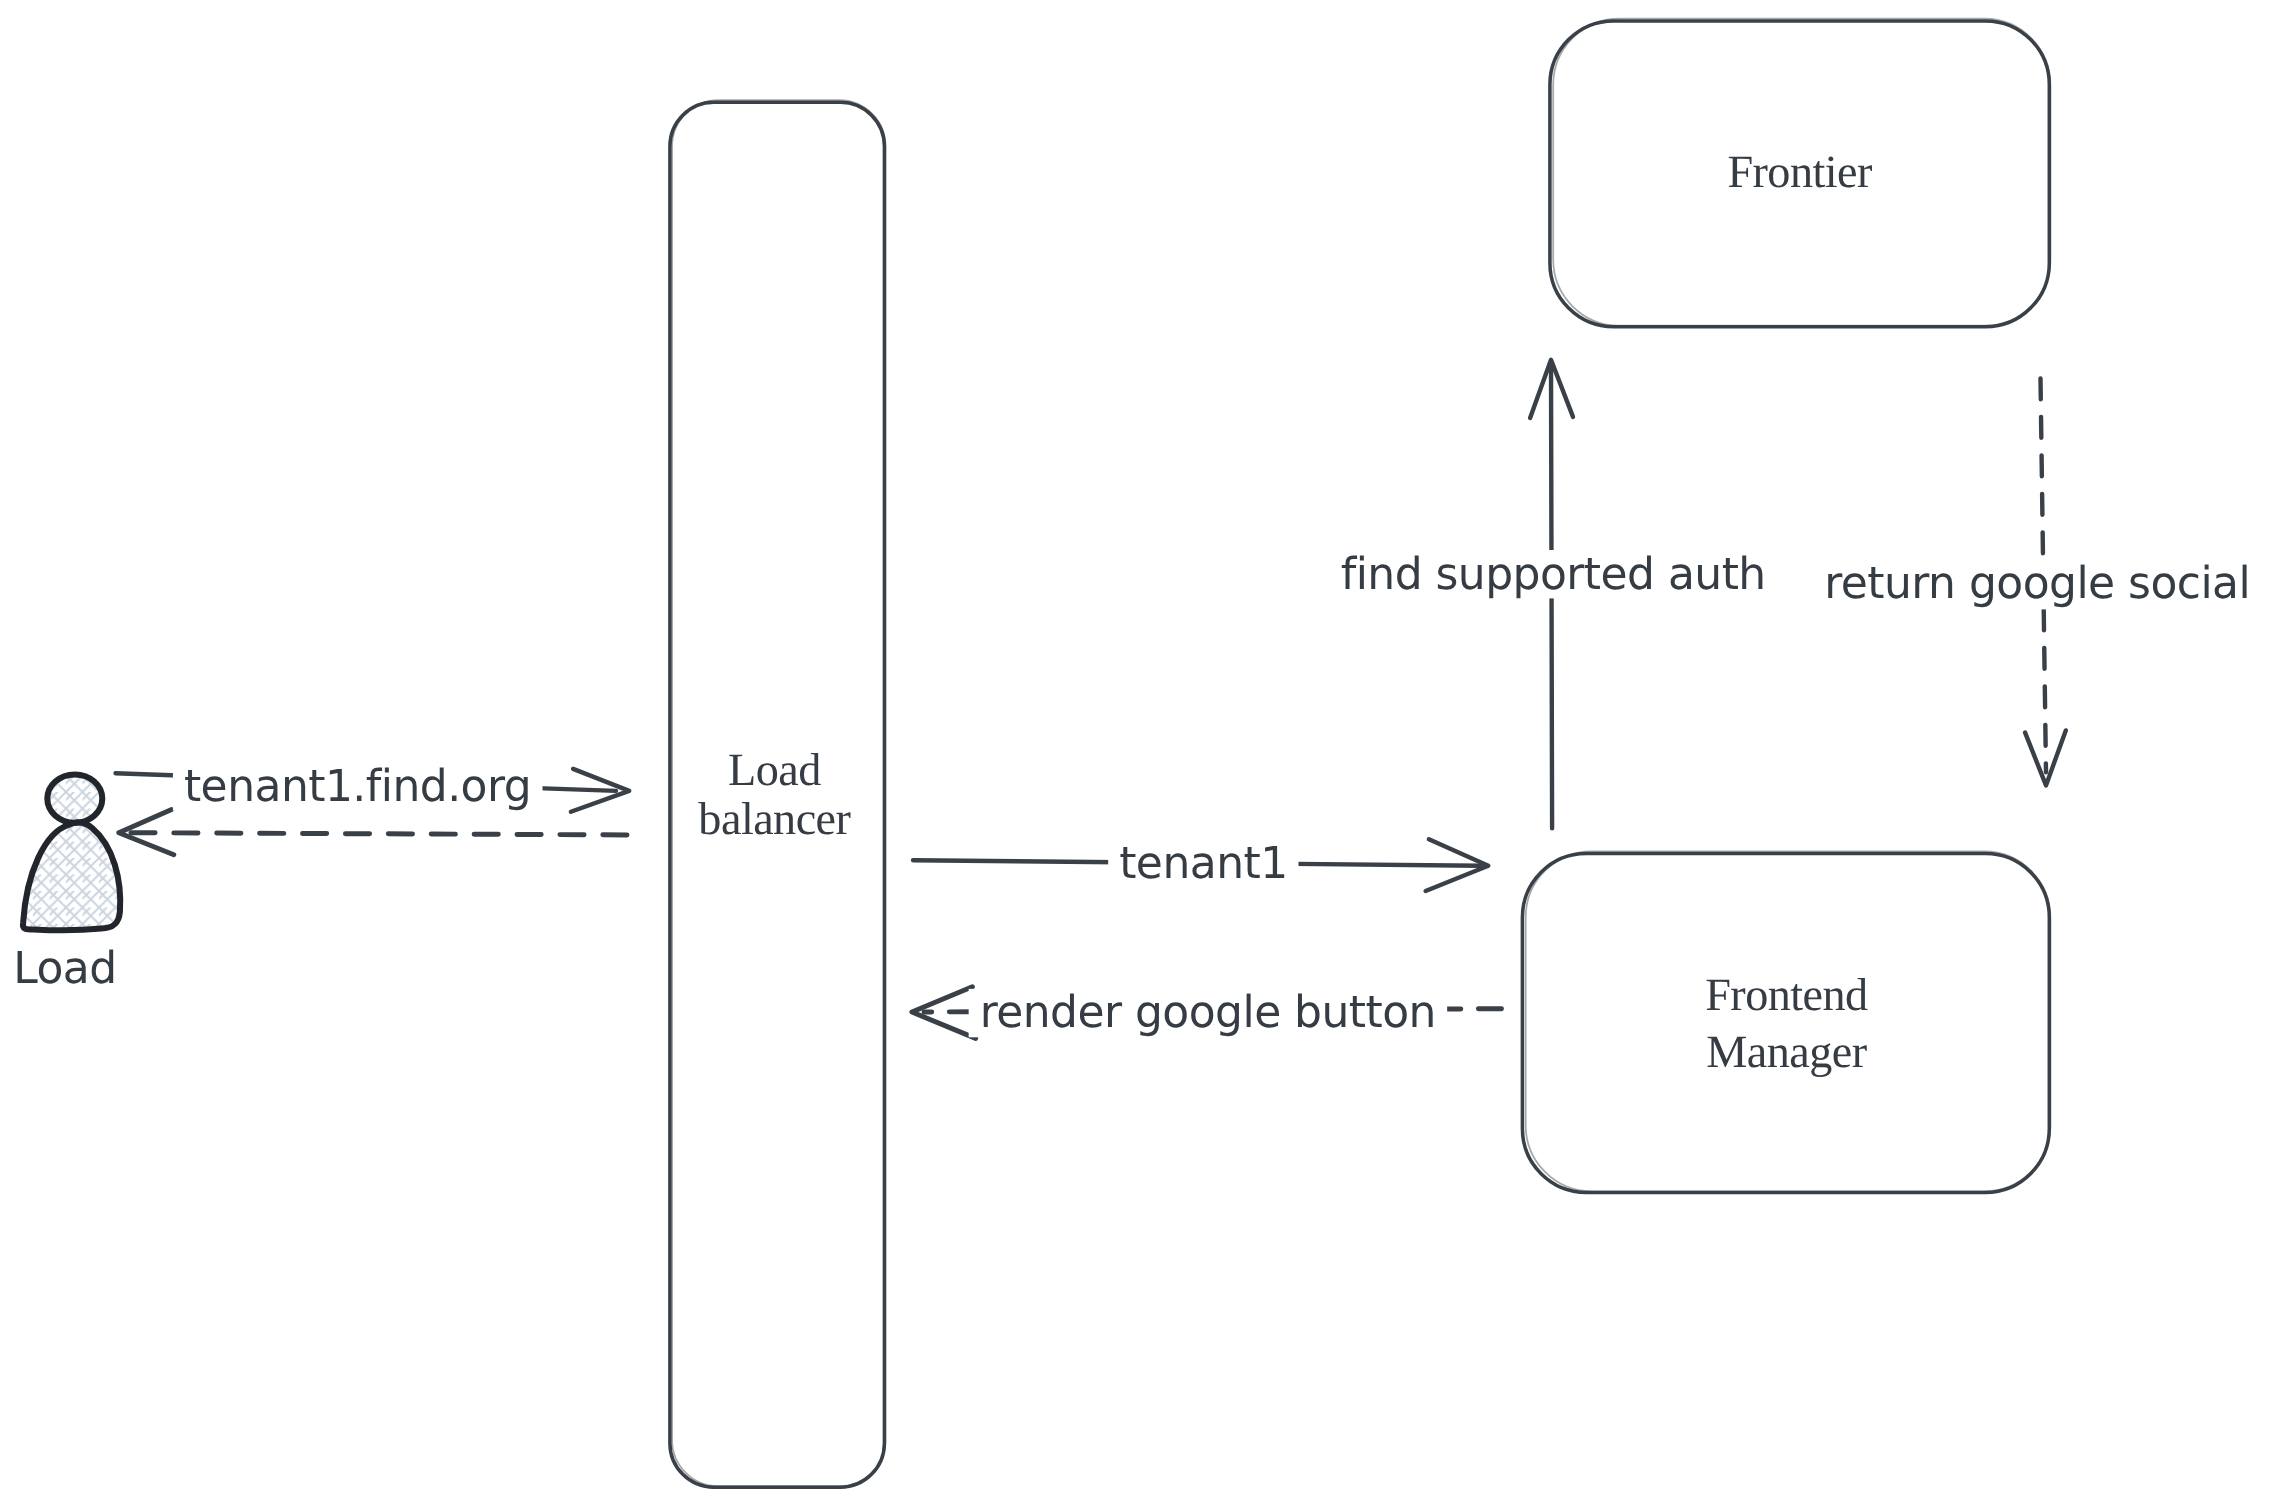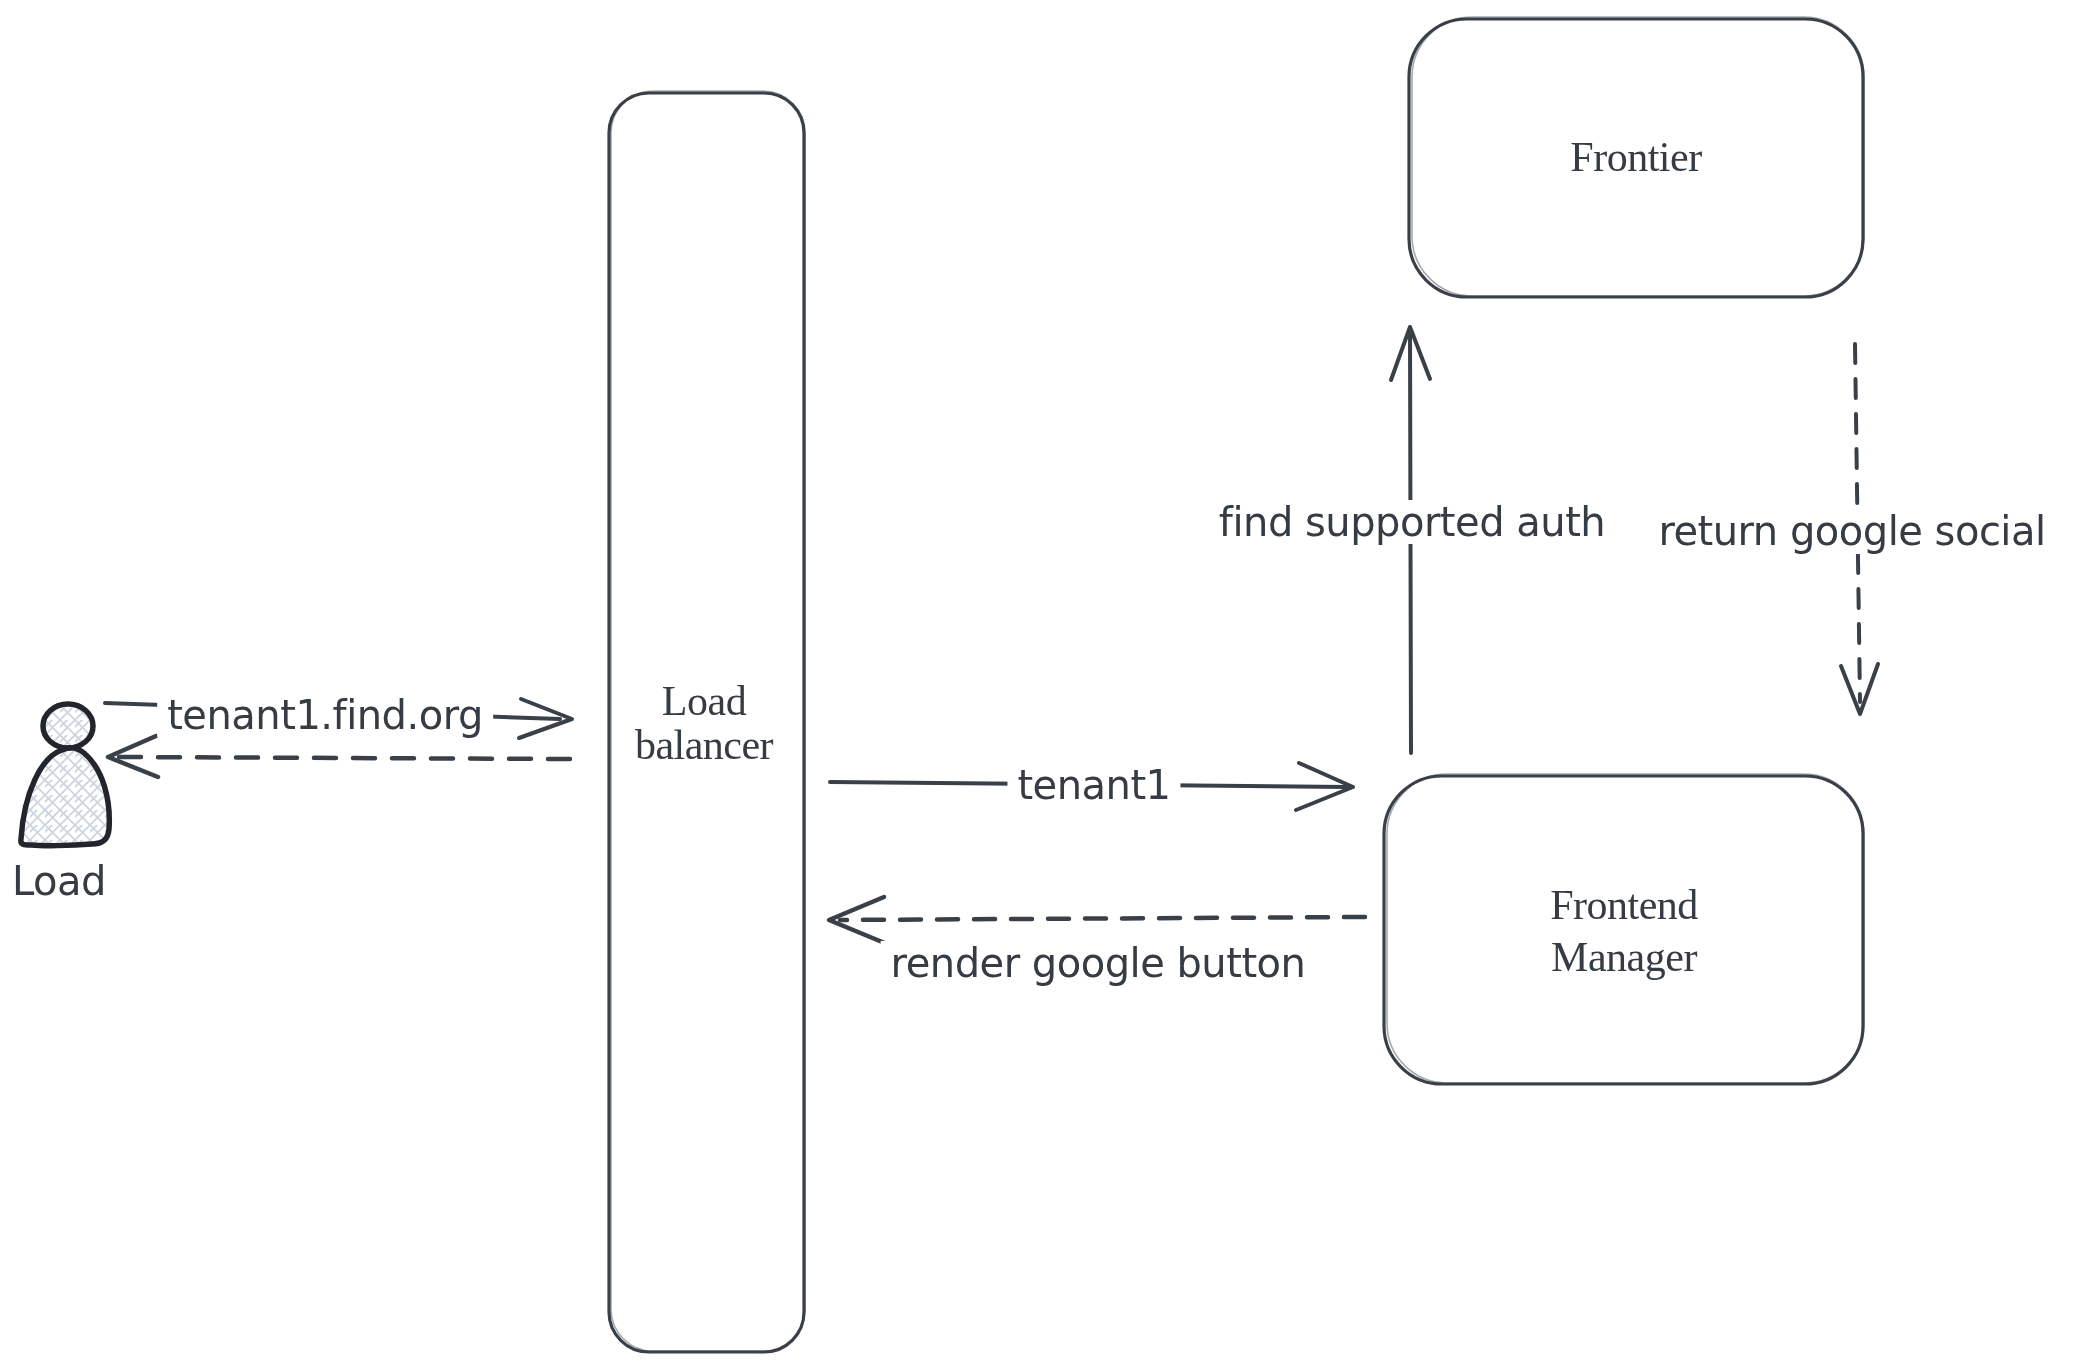--- a/index.html
+++ b/index.html
@@ -92,21 +92,21 @@
     <g stroke="#3a4048" stroke-width="4" fill="none" stroke-linecap="round" stroke-linejoin="round">
       <path d="M 1855 344 L 1860 702" stroke-dasharray="19 16"></path>
       <path d="M 1841 666 L 1860 714 L 1878 664"></path>
     </g>
   </svg>
 
   <div class="lbl onArrow" style="left:325px;top:715px;">tenant1.find.org</div>
 
   <div class="lbl onArrow" style="left:1094px;top:785px;text-align:center;">tenant1</div>
 
-  <div class="lbl onArrow" style="left:1098px;top:963px;">render google button</div>
+  <div class="lbl onArrow" style="left:1098px;top:921px;">render google button</div>
 
   <div class="lbl onArrow" style="left:1412px;top:522px;">
     <span class="line">find supported auth</span>
   </div>
 
   <div class="lbl onArrow" style="left:1852px;top:531px;line-height:46px;">
     <span class="line">return google social</span>
   </div>
 
   <div class="lbl node" style="left:704px;top:723px;">

